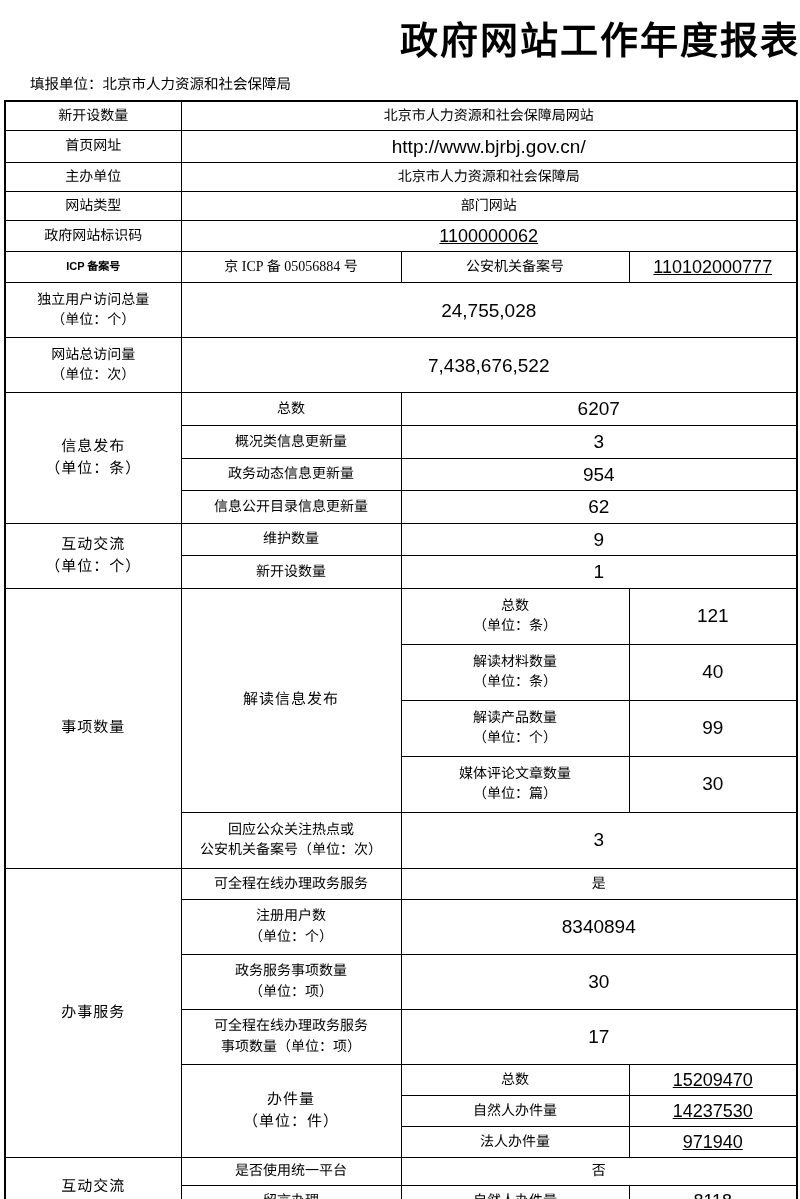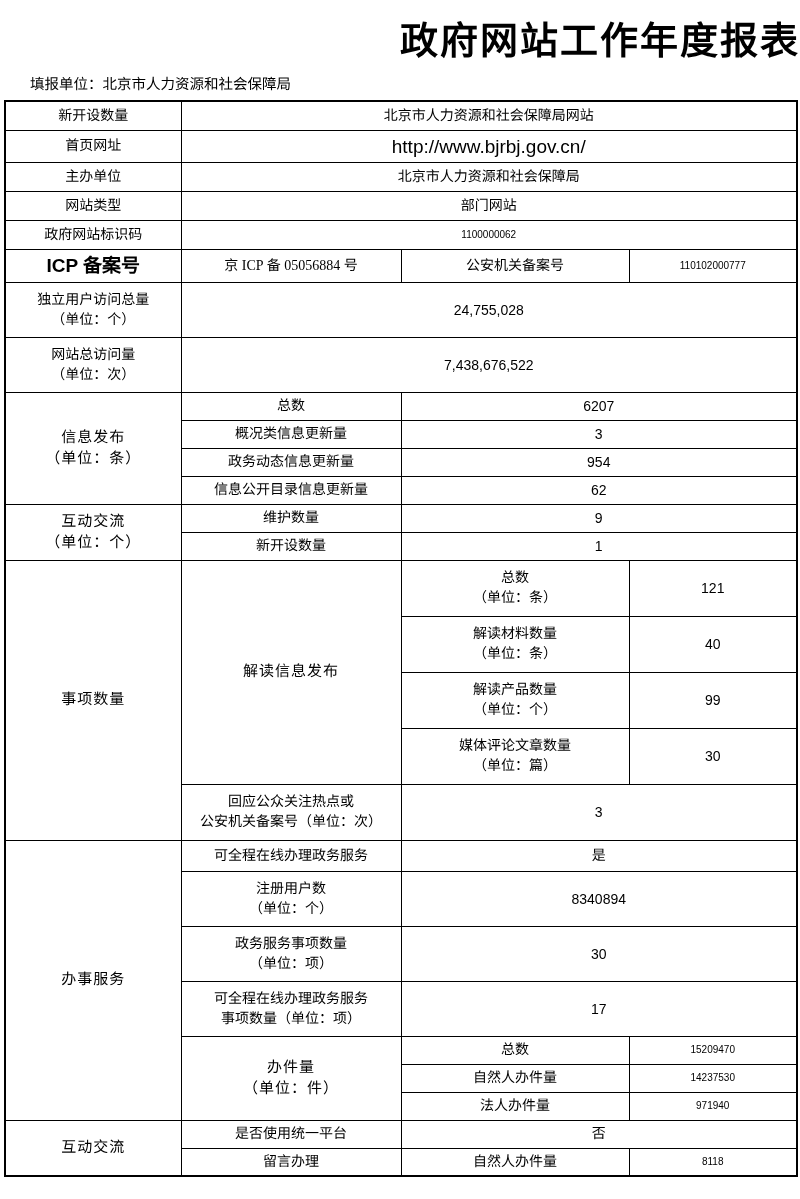--- a/index.html
+++ b/index.html
@@ -58,42 +58,43 @@
     word-break: break-all;
   }
   
   table.report {
     border: 2px solid #000000;
   }
   td.label {
     font-size: 14px;
   }
   td.value {
-    font-size: 10px;
-    font-family: "Liberation Sans", "DejaVu Sans", sans-serif;
+    font-size: 18px;
+    font-family: "Liberation Sans", "DejaVu Sans", sans-serif;
+    text-decoration: underline;
   }
   td.value-cn {
     font-size: 14px;
   }
   td.big-value {
-    font-size: 14px;
+    font-size: 19px;
     font-family: "Liberation Sans", "DejaVu Sans", sans-serif;
   }
   td.section {
     font-size: 15px;
     letter-spacing: 1px;
   }
   td.mono-url {
     font-family: "Liberation Sans", "DejaVu Sans", sans-serif;
     font-size: 19px;
   }
   td.icp-label {
     font-family: "Liberation Sans", "DejaVu Sans", sans-serif;
     font-weight: bold;
-    font-size: 19px;
+    font-size: 11px;
   }
   .two-line {
     display: block;
   }
   .r29 { height: 29px; }
   .r55 { height: 55px; }
   .r28 { height: 28px; }
   .r56 { height: 56px; }
   .r31 { height: 31px; }
 </style>

